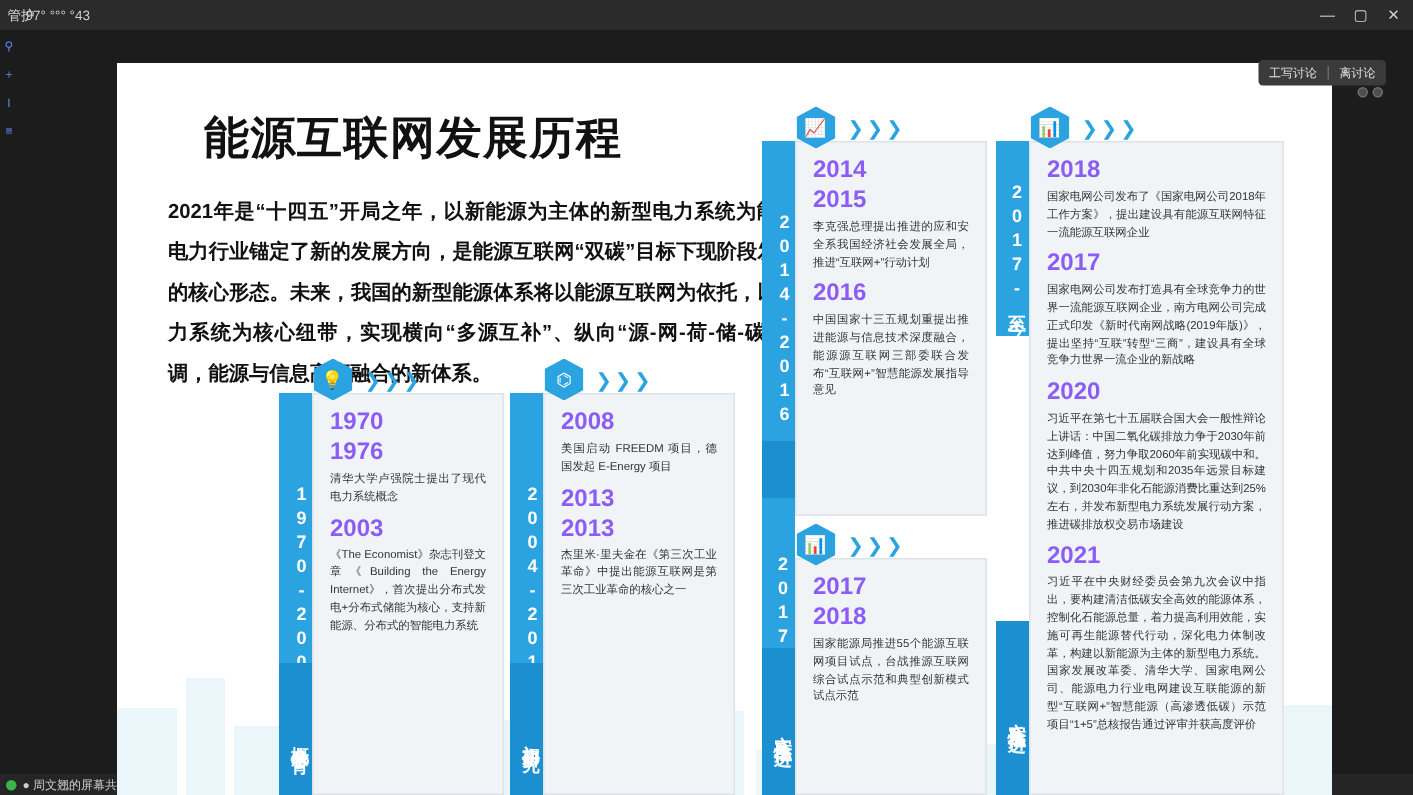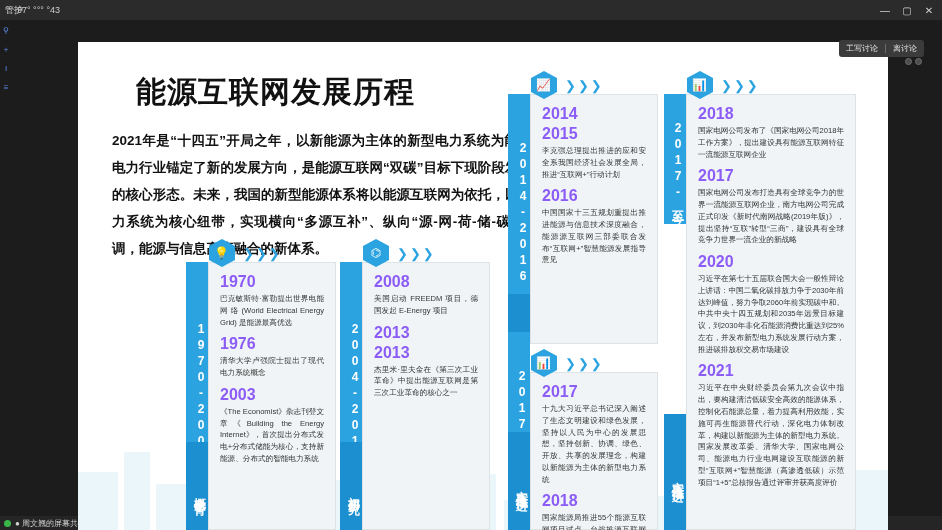--- a/index.html
+++ b/index.html
@@ -274,21 +274,20 @@
             <div class="hdr">
               <div class="hex">💡</div>
               <div class="arrows">
                   <span>❯</span>
                   <span>❯</span>
                   <span>❯</span>
                 </div>
             </div>
             <div class="inner">
               <div class="yr">1970</div>
-              <div class="txt">巴克敏斯特·富勒提出世界电能网 络 (World Electrical Energy Grid) 是能源最高优选</div>
               <div class="yr">1976</div>
               <div class="txt">清华大学卢强院士提出了现代电力系统概念</div>
               <div class="yr">2003</div>
               <div class="txt">《The Economist》杂志刊登文章《Building the Energy Internet》，首次提出分布式发电+分布式储能为核心，支持新能源、分布式的智能电力系统</div>
             </div>
           </div>
 
           <div class="card" style="left:284px; top:220px; width:128px; height:268px;">
             <div class="hdr">
               <div class="hex">⌬</div>
@@ -329,21 +328,20 @@
             <div class="hdr">
               <div class="hex">📊</div>
               <div class="arrows">
                   <span>❯</span>
                   <span>❯</span>
                   <span>❯</span>
                 </div>
             </div>
             <div class="inner">
               <div class="yr">2017</div>
-              <div class="txt">十九大习近平总书记深入阐述了生态文明建设和绿色发展，坚持以人民为中心的发展思想，坚持创新、协调、绿色、开放、共享的发展理念，构建以新能源为主体的新型电力系统</div>
               <div class="yr">2018</div>
               <div class="txt">国家能源局推进55个能源互联网项目试点，台战推源互联网综合试点示范和典型创新模式试点示范</div>
             </div>
           </div>
 
           <div class="card" style="left:608px; top:52px; width:170px; height:436px;">
             <div class="hdr">
               <div class="hex">📊</div>
               <div class="arrows">
                   <span>❯</span>

